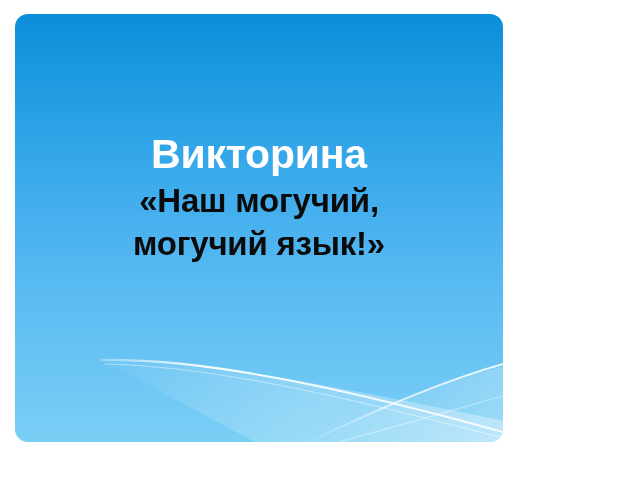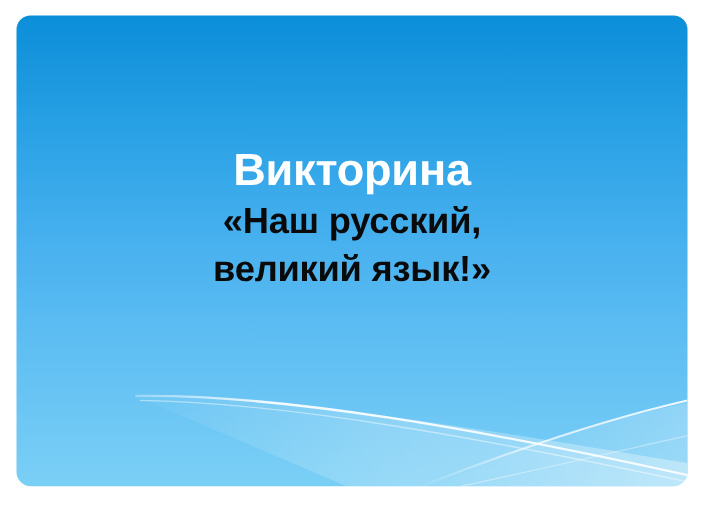--- a/index.html
+++ b/index.html
@@ -21,21 +21,21 @@
     width: 640px;
     height: 480px;
     background: #ffffff;
   }
 
   
   #slide-panel {
     position: absolute;
     left: 15px;
     top: 14px;
-    width: 610px;
+    width: 488px;
     height: 428px;
     border-radius: 13px;
     overflow: hidden;
     background: linear-gradient(to bottom,
                 #0b8ed9 0%,
                 #1a97de 12%,
                 #2ea4e7 28%,
                 #45afee 46%,
                 #5bbcf2 66%,
                 #6cc6f4 84%,
@@ -137,19 +137,19 @@
         <path d="M610,350 C540,366 450,396 368,428" fill="none" stroke="url(#strokeFade2)" stroke-width="1.9"></path>
 
         <path d="M610,382 C548,396 470,414 404,428" fill="none" stroke="#ffffff" stroke-opacity="0.40" stroke-width="1.1"></path>
       </svg>
     </div>
 
     <div id="title-block">
       <span id="main-title">Викторина</span>
 
       <ul id="subtitle-lines">
-        <li>«Наш русский,</li>
-        <li>великий язык!»</li>
+        <li>«Наш могучий,</li>
+        <li>могучий язык!»</li>
       </ul>
     </div>
 
   </div>
 </div>
 
 </body></html>

